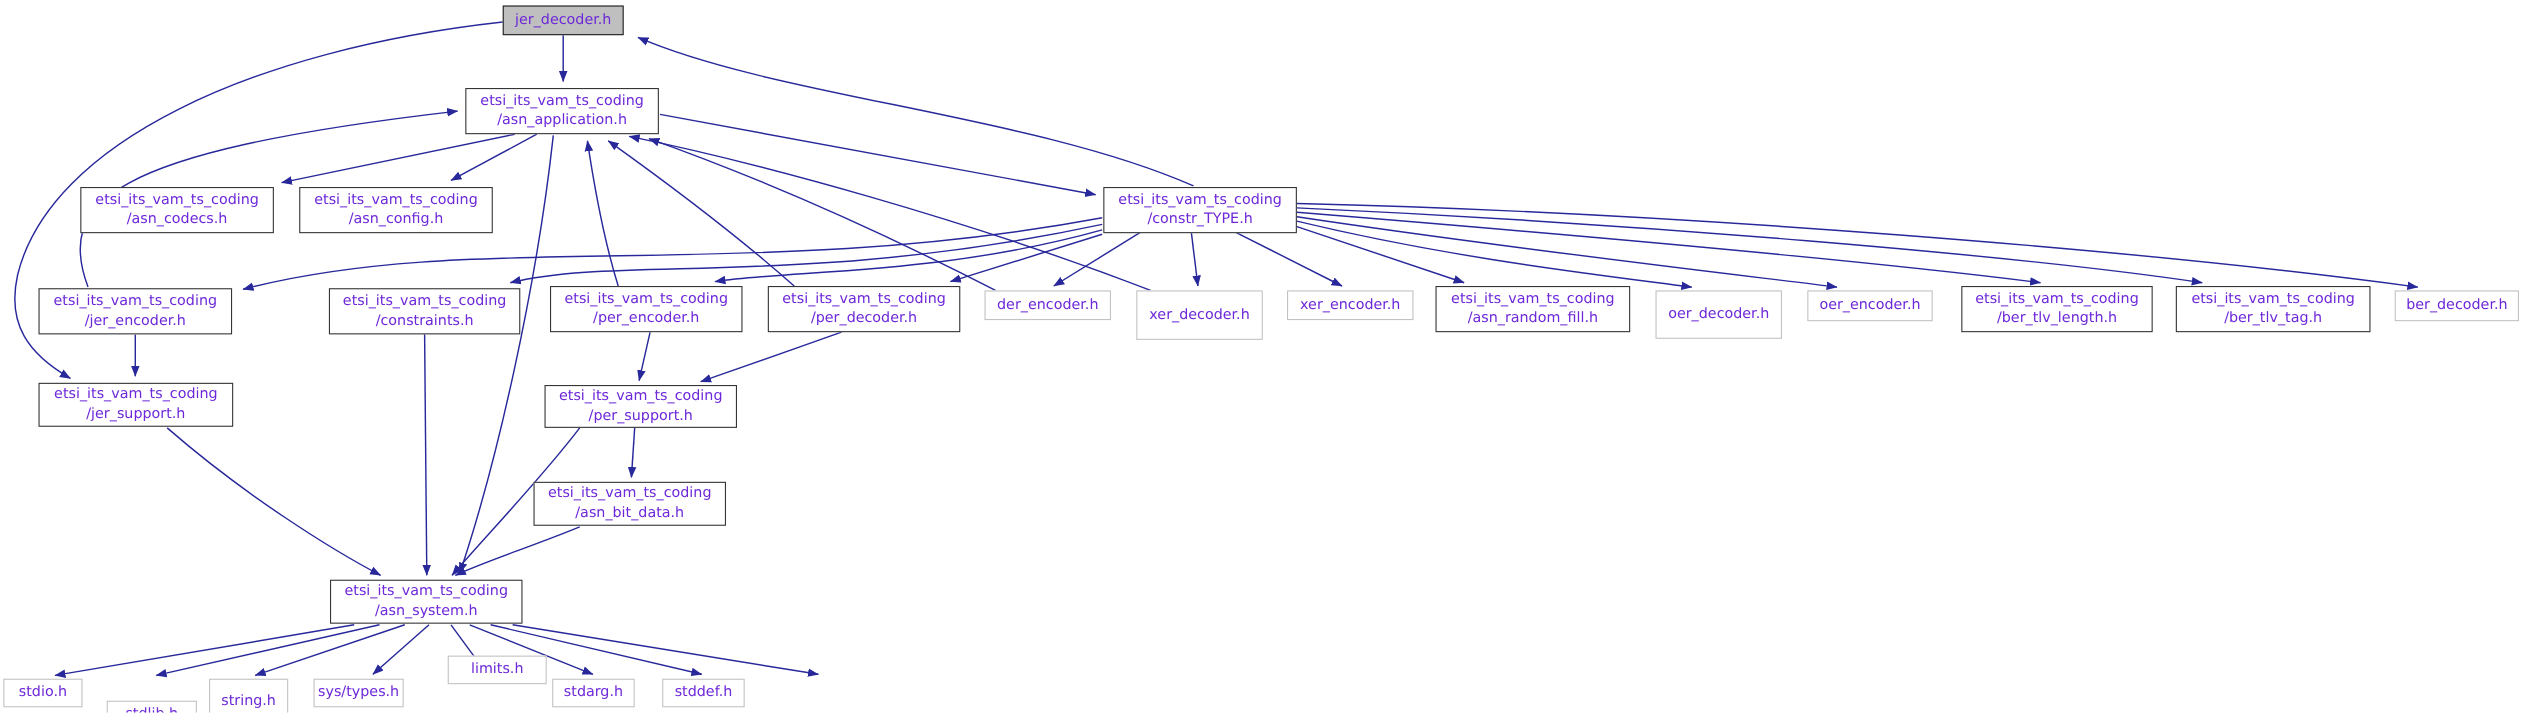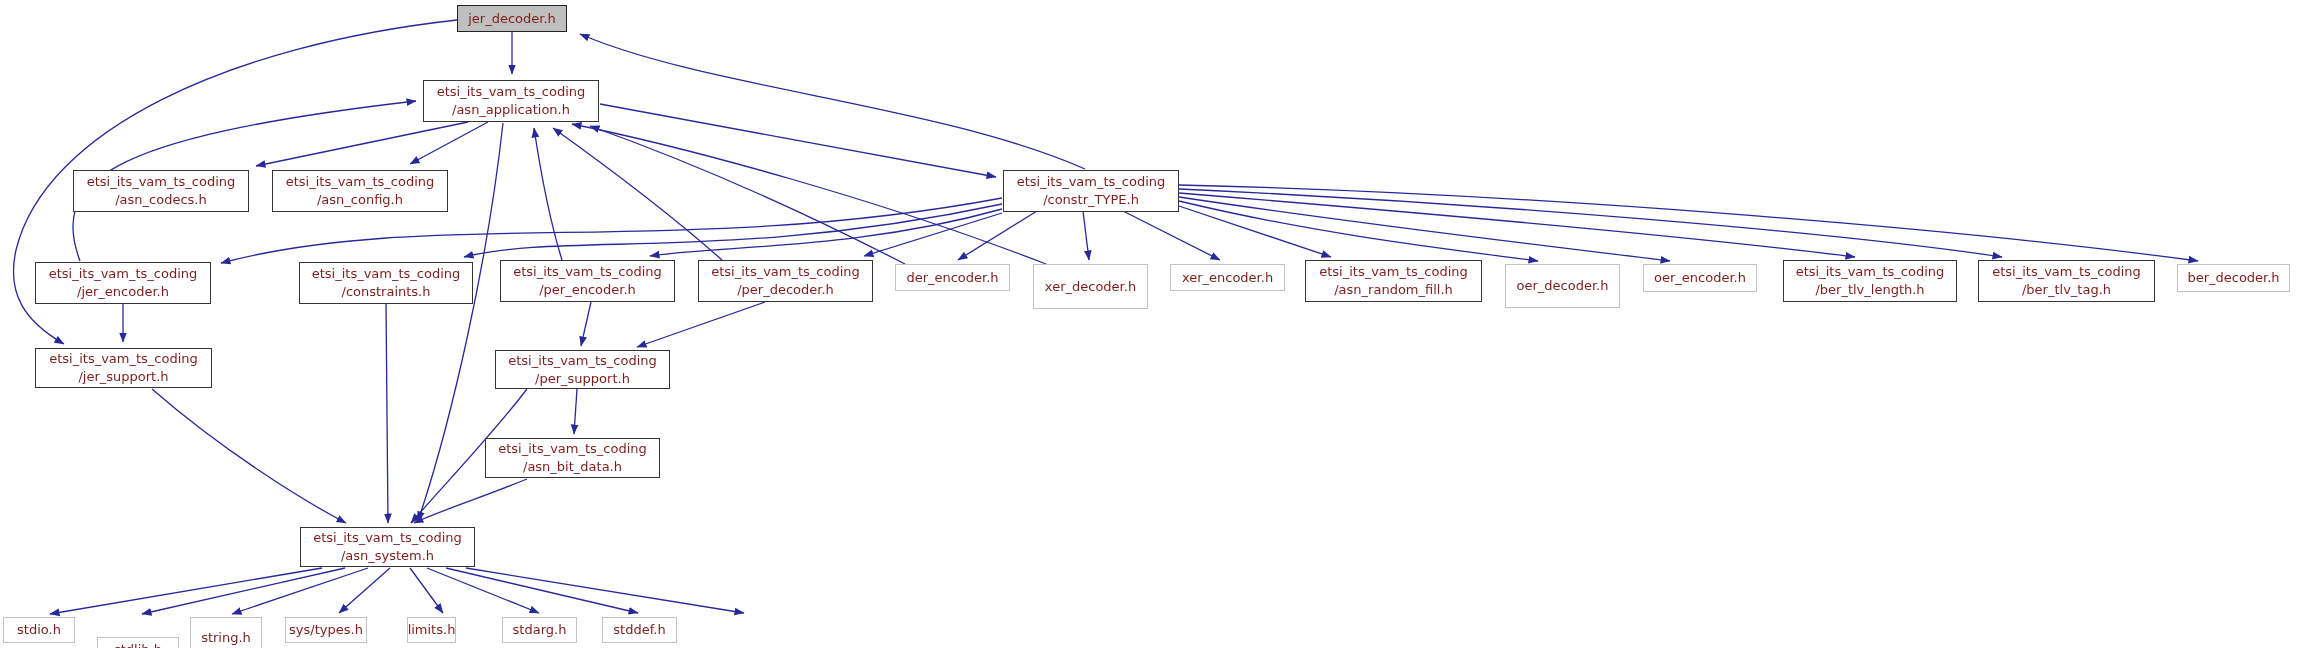--- a/index.html
+++ b/index.html
@@ -1,21 +1,21 @@
 <!DOCTYPE html>
 <html><head>
 <meta charset="utf-8">
 <style>
   html,body{margin:0;padding:0;background:#ffffff;}
   #graph{position:relative;width:2297px;height:648px;background:#ffffff;overflow:hidden;
          font-family:"DejaVu Sans","Liberation Sans",sans-serif;}
   #edges{position:absolute;left:0;top:0;width:2297px;height:648px;}
   .node{position:absolute;box-sizing:border-box;display:flex;flex-direction:column;
         justify-content:center;align-items:center;text-align:center;
-        background:#ffffff;border:1px solid #353535;color:#7f1d1d;
+        background:#ffffff;border:1px solid #353535;color:#6d28d9;
         font-size:13px;line-height:18px;white-space:nowrap;padding:0 4px;}
   .node.system{border-color:#c2c2c2;text-align:center;}
   .node.root{background:#bfbfbf;border-color:#222;}
   .node span{display:block;}
 </style>
 </head>
 <body>
 
 <div id="graph">
 
@@ -182,21 +182,21 @@
   </div>
 
   <div class="node system" style="left:190px;top:617px;width:72px;height:42px">
     <span>string.h</span>
   </div>
 
   <div class="node system" style="left:285px;top:617px;width:82px;height:26px">
     <span>sys/types.h</span>
   </div>
 
-  <div class="node system" style="left:407px;top:617px;width:49px;height:26px">
+  <div class="node system" style="left:407px;top:596px;width:90px;height:26px">
     <span>limits.h</span>
   </div>
 
   <div class="node system" style="left:502px;top:617px;width:75px;height:26px">
     <span>stdarg.h</span>
   </div>
 
   <div class="node system" style="left:602px;top:617px;width:75px;height:26px">
     <span>stddef.h</span>
   </div>

